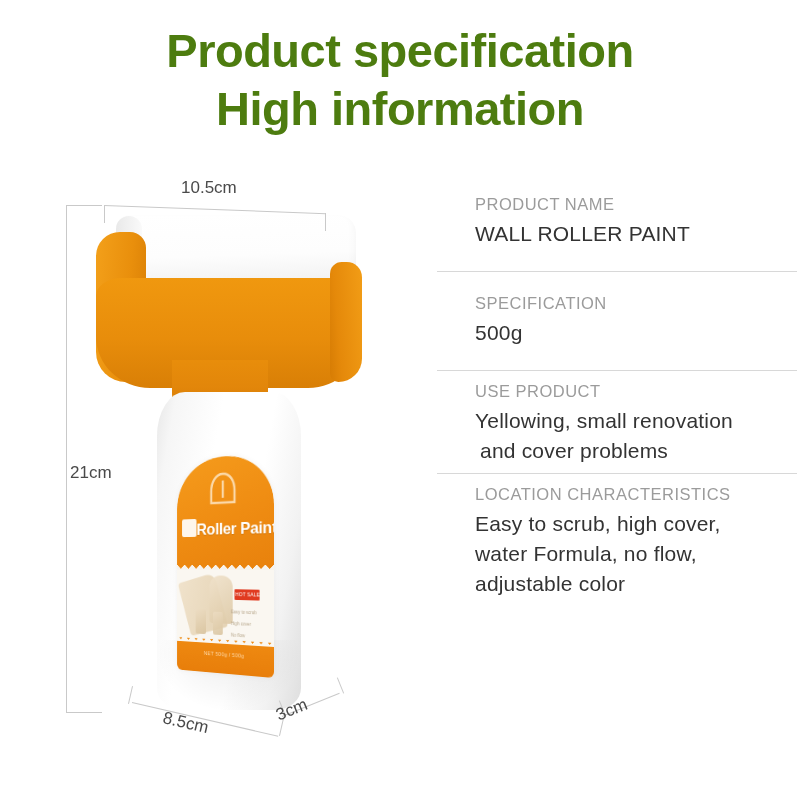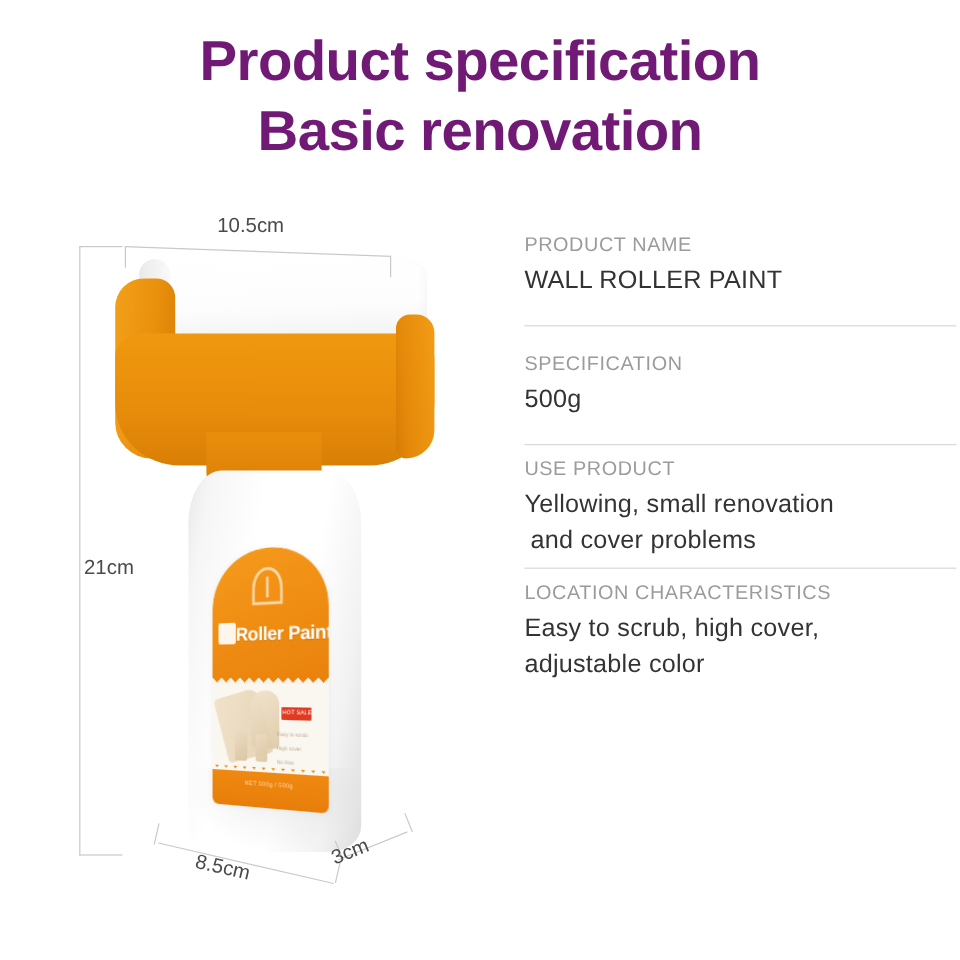--- a/index.html
+++ b/index.html
@@ -18,36 +18,36 @@
 
   
   .title-block {
     position: absolute;
     left: 0;
     top: 22px;
     width: 800px;
     text-align: center;
   }
   .title-line {
-    color: #701a75;
+    color: #4d7c0f;
     font-weight: bold;
     font-size: 47px;
     line-height: 58px;
     letter-spacing: -0.5px;
     white-space: nowrap;
   }
 
   
   .spec-table {
     position: absolute;
     left: 437px;
     top: 193px;
     width: 360px;
   }
-  .spec-row { position: relative; }
+  .spec-row { position: relative; margin-left: 38px; }
   .spec-label {
     color: #9b9b9b;
     font-size: 16.5px;
     letter-spacing: 0.5px;
     line-height: 22px;
     white-space: nowrap;
   }
   .spec-value {
     color: #333333;
     font-size: 21px;
@@ -373,21 +373,21 @@
     z-index: 4;
   }
 </style>
 </head>
 <body>
 
 <div id="page">
 
   <div class="title-block">
     <div class="title-line">Product specification</div>
-    <div class="title-line">Basic renovation</div>
+    <div class="title-line">High information</div>
   </div>
 
   <div class="product-area">
 
     <div class="tool">
       <div class="roller"></div>
       <div class="roller-cap-l"></div>
       <div class="frame-arm"></div>
       <div class="frame-bar"></div>
       <div class="frame-lip"></div>
@@ -472,18 +472,19 @@
       </div>
     </div>
     <div class="row-gap-d"></div>
     <div class="spec-divider"></div>
     <div class="row-gap-c"></div>
 
     <div class="spec-row">
       <div class="spec-label">LOCATION CHARACTERISTICS</div>
       <div class="spec-value">
         <span class="vline">Easy to scrub, high cover,</span>
+        <span class="vline">water Formula, no flow,</span>
         <span class="vline">adjustable color</span>
       </div>
     </div>
 
   </div>
 </div>
 
 </body></html>

